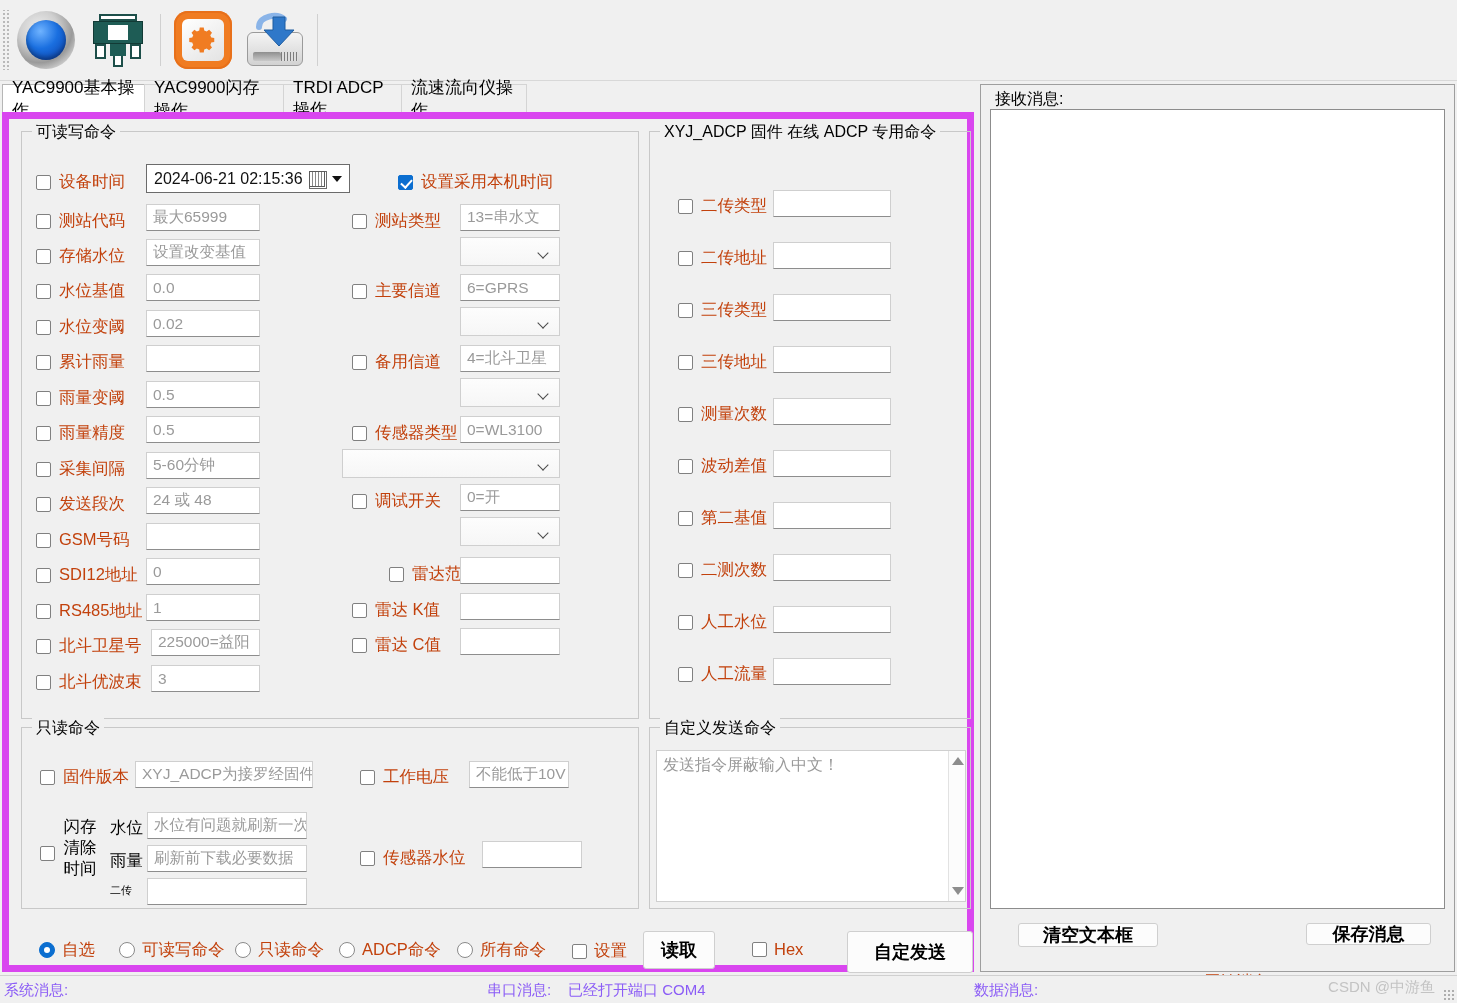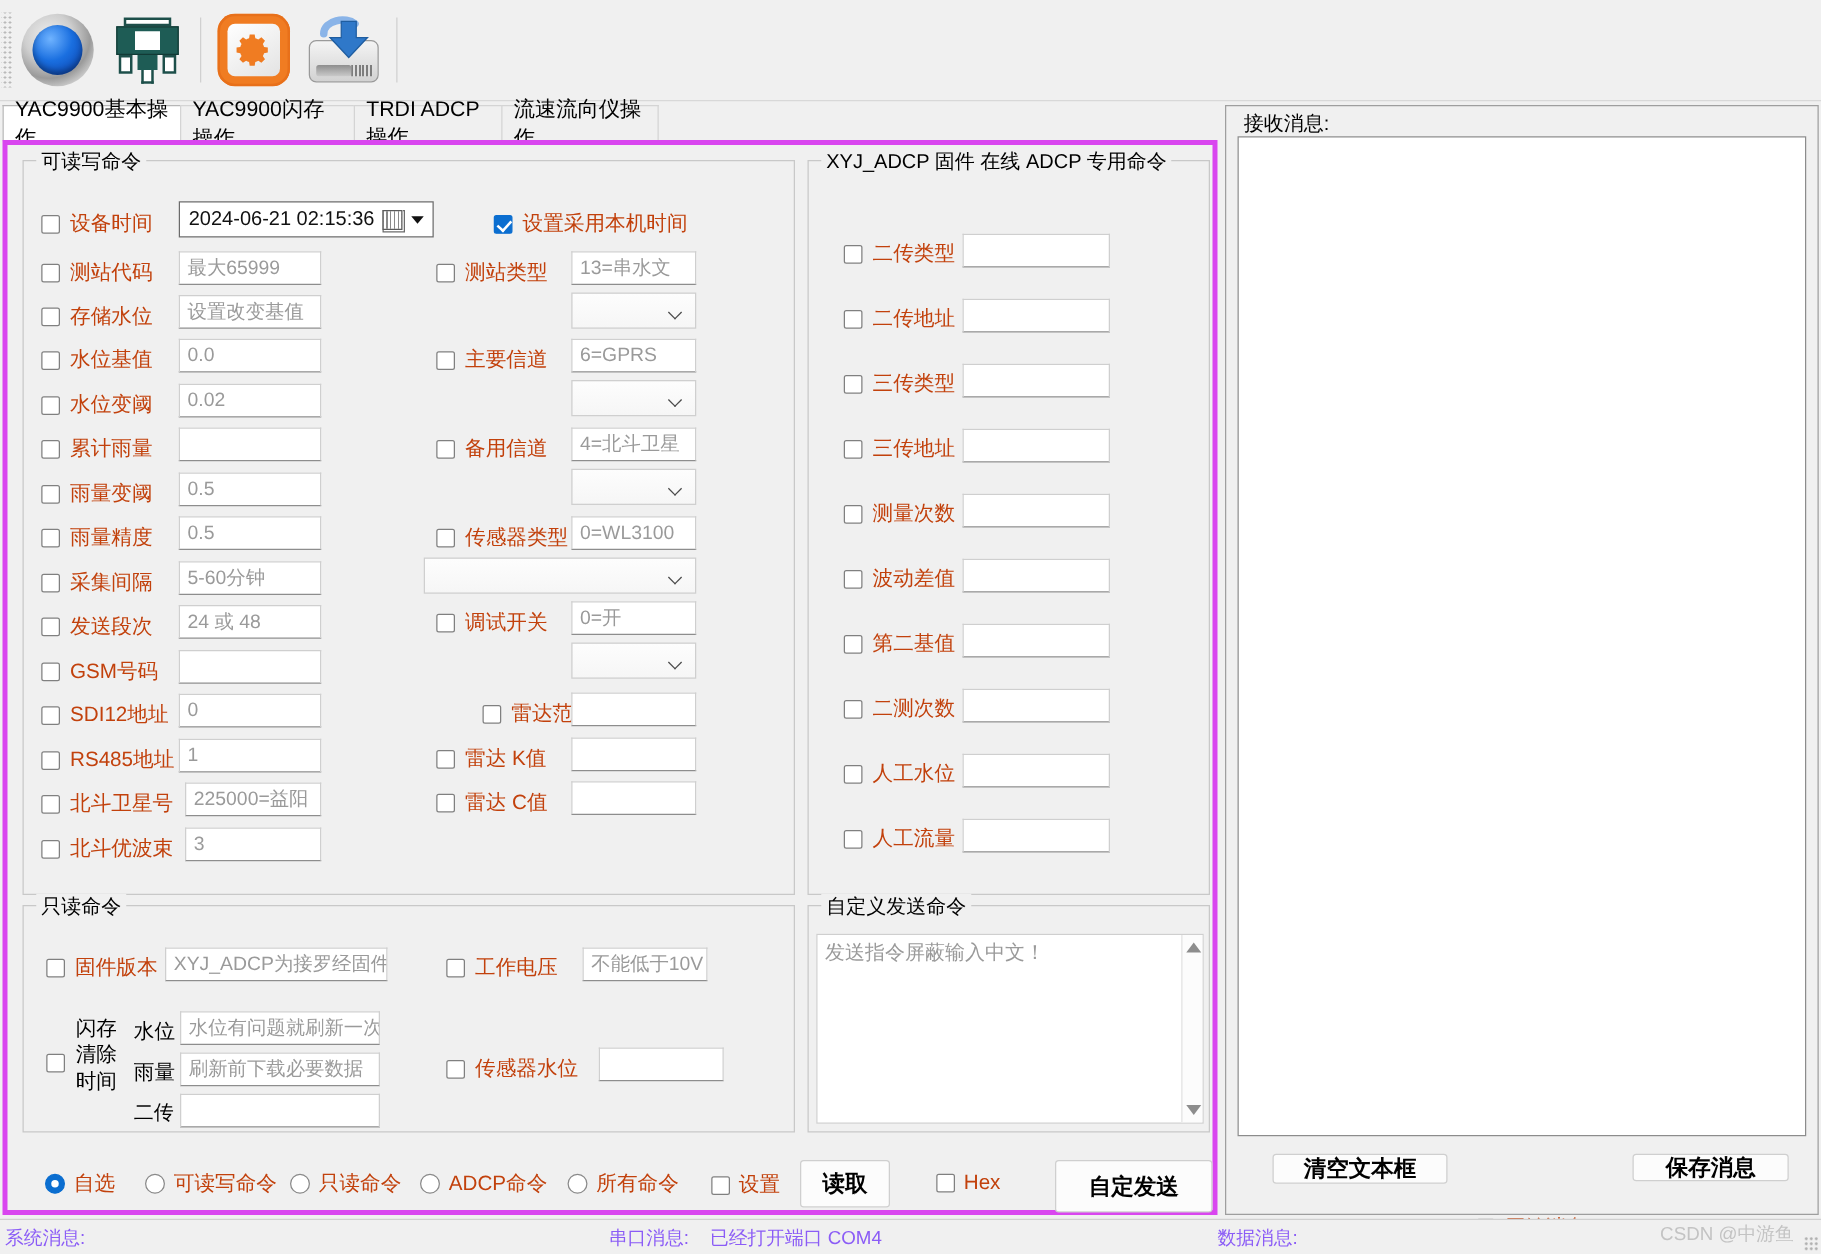--- a/index.html
+++ b/index.html
@@ -70,21 +70,21 @@
 
   
   .tabstrip { position: absolute; left: 0; top: 84px; width: 1457px; height: 29px; }
   .tab { position: absolute; top: 0; height: 29px; padding: 0 9px;
     display: flex; align-items: center; font-size: 17px; color: #000;
     background: #f0f0f0; border: 1px solid #d4d4d4; border-bottom: none; }
   .tab.active { background: #ffffff; border-color: #b6b6b6; }
 
   
   .leftpane { position: absolute; left: 2px; top: 112px; width: 972px; height: 860px;
-    background: #f0f0f0; border: 4px solid #d946ef; }
+    background: #f0f0f0; border: 7px solid #d946ef; }
   .rightpane { position: absolute; left: 980px; top: 84px; width: 475px; height: 888px;
     background: #f0f0f0; border: 1px solid #9e9e9e; }
 
   
   .group { position: absolute; border: 1px solid #c8c8c8; background: transparent; }
   .group > .legend { position: absolute; top: -10px; left: 10px; padding: 0 4px;
     background: #f0f0f0; font-size: 16px; color: #000; white-space: nowrap; }
 
   
   .row { position: absolute; display: flex; align-items: center; }
@@ -450,21 +450,21 @@
         <div>清除</div>
         <div>时间</div>
       </div>
 
       <div style="position:absolute; left:88px; top:89px; font-size:16.5px;">水位</div>
       <div class="inp" style="position:absolute; left:125px; top:84px; width:160px;">水位有问题就刷新一次</div>
 
       <div style="position:absolute; left:88px; top:122px; font-size:16.5px;">雨量</div>
       <div class="inp" style="position:absolute; left:125px; top:117px; width:160px;">刷新前下载必要数据</div>
 
-      <div style="position:absolute; left:88px; top:155px; font-size:16px;">二传</div>
+      <div style="position:absolute; left:88px; top:155px; font-size:11px;">二传</div>
       <div class="inp" style="position:absolute; left:125px; top:150px; width:160px;"></div>
 
       <div class="row" style="left:338px; top:119px;">
         <div class="cb"></div>
         <div class="lbl">传感器水位</div>
       </div>
       <div class="inp" style="position:absolute; left:460px; top:113px; width:100px;"></div>
     </div>
 
     <div class="group" style="left:640px; top:608px; width:322px; height:182px;">

